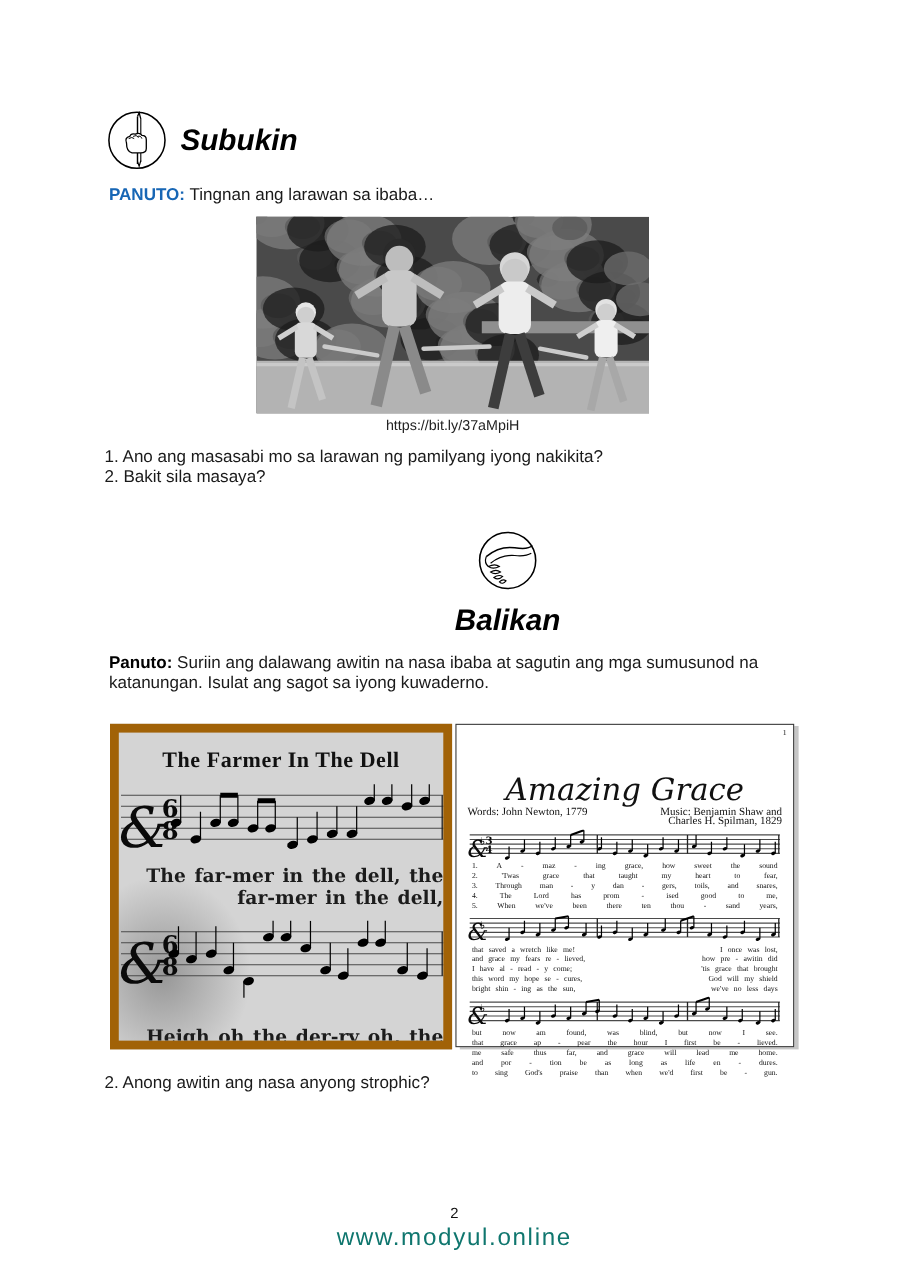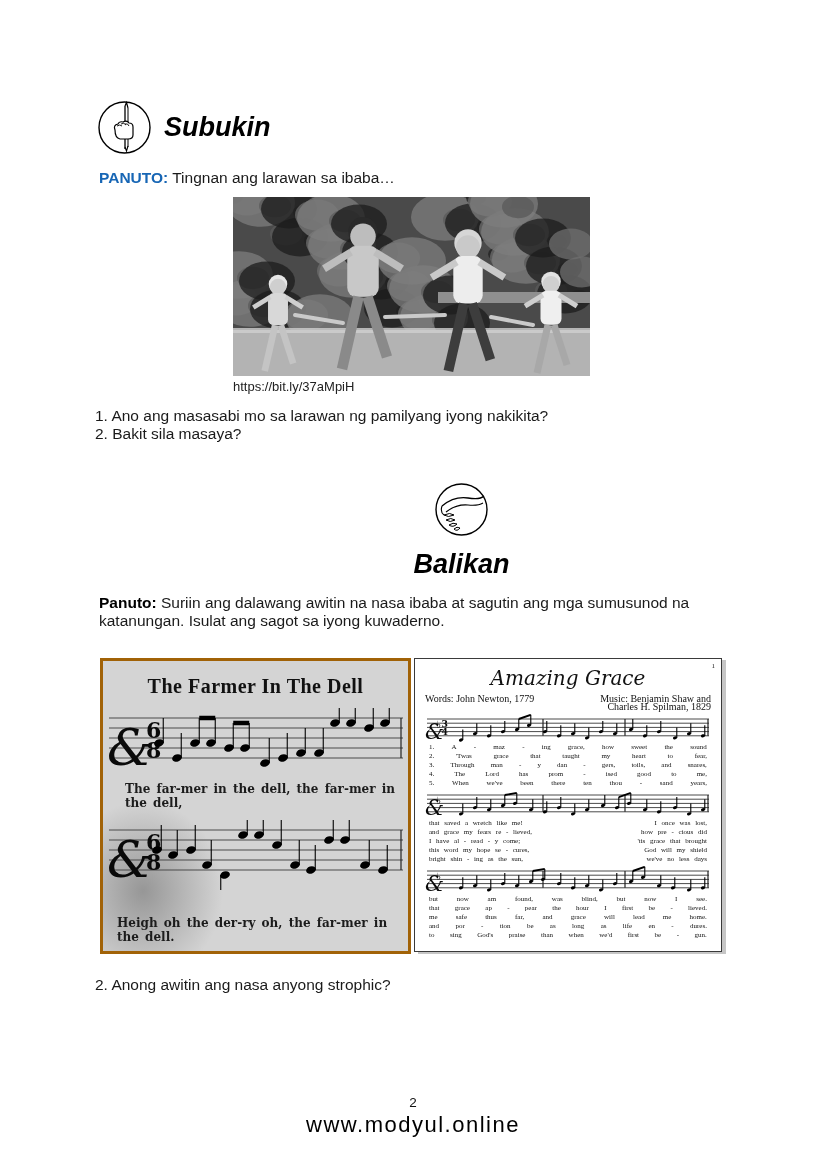--- a/index.html
+++ b/index.html
@@ -12,60 +12,60 @@
   .header-row.second { margin-top:38px;flex-direction:column; }
   .section-icon { width:55px; height:55px; flex:0 0 auto; }
   .section-title { font-size:27px; font-weight:bold; font-style:italic; color:#000; }
 
   .panuto { margin:14px 0 0 99px; width:632px; font-size:15.5px; line-height:18.5px; }
   .panuto .lbl-blue { font-weight:bold; }
   .panuto .lbl-bold { font-weight:bold; color:#000; }
 
   .photo-wrap { width:357px; margin:9px 0 0 233px; }
   .photo-wrap svg { display:block; }
-  .img-caption { width:357px; margin:3px 0 0 233px; text-align:left; font-size:13px; color:#222; }
+  .img-caption { width:357px; margin:3px 0 0 233px; text-align:center; font-size:13px; color:#222; }
 
   .questions { margin:13px 0 0 95px; font-size:15.5px; line-height:18.5px; }
 
   .sheets { display:flex; gap:3px; margin:27px 0 0 100px; }
-  .farmer { width:311px; height:296px; background:#d4d4d4; border:3px solid #a16207;
+  .farmer { width:311px; height:296px; background:#d4d4d4; border:8px solid #a16207;
             position:relative; overflow:hidden; }
   .farmer::after { content:""; position:absolute; left:-40px; bottom:-30px; width:160px; height:180px;
             background:radial-gradient(closest-side, rgba(100,100,100,.55), rgba(100,100,100,0)); }
   .farmer-title { margin-top:14px; text-align:center; font-family:"Liberation Serif", serif;
             font-weight:bold; font-size:20px; color:#111; letter-spacing:0.5px; position:relative; z-index:2; }
   .farmer svg { display:block; margin:0 auto; position:relative; z-index:2; }
   .farmer .staff1 { margin-top:10px; }
   .farmer .staff2 { margin-top:10px; }
-  .farmer-lyric { font-family:"DejaVu Serif", serif; font-weight:bold; font-size:12px;
-            color:#1c1c1c; margin:4px 0 0 22px; word-spacing:2px; position:relative; z-index:2; }
+  .farmer-lyric { font-family:"DejaVu Serif", serif; font-weight:bold; font-size:17px;
+            color:#1c1c1c; margin:4px 0 0 22px; word-spacing:2px; position:relative; z-index:2;text-align:right; }
   .farmer-lyric.l2 { margin-left:14px; margin-top:26px; }
 
   .amazing { width:308px; height:294px; background:#fff; border:1px solid #3a3a3a;
              position:relative; box-shadow:4px 2px 0 #c6c6c6; padding:4px 10px 0 10px; }
   .ag-pageno { position:absolute; top:3px; right:6px; font-size:7px; font-family:"Liberation Serif", serif; }
   .ag-title { text-align:center; font-family:"DejaVu Serif", serif; font-style:italic;
-              font-size:20px; color:#111; line-height:30px; }
+              font-size:28px; color:#111; line-height:30px;margin-top:40px; }
   .ag-credits { display:flex; justify-content:space-between; align-items:flex-start;
               font-family:Liberation Serif, serif; font-size:10px; line-height:8.5px; margin-top:2px; color:#111; }
   .ag-credits .right { text-align:right; }
   .amazing svg { display:block; margin:2px auto 0 auto; }
   .ag-verse { font-family:"Liberation Serif", serif; font-size:7px; line-height:9px;
               color:#111; margin:1px 4px 0 4px; }
   .ag-row { display:flex; justify-content:space-between; }
   .ag-row2 { display:flex; justify-content:space-between; }
   .ag-row2 span { word-spacing:3px; }
 
   .sheet-caption { width:620px; margin:5px 0 0 100px; padding-right:14px;
               text-align:right; font-size:13px; color:#222; }
 
   .footer-pageno { position:absolute; top:1095px; left:0; width:100%; text-align:center;
               font-size:13.5px; color:#111; }
   .footer-watermark { position:absolute; top:1112px; left:0; width:100%; text-align:center;
-              font-size:22px; color:#000000; letter-spacing:1.5px; }
+              font-size:22px; color:#0f766e; letter-spacing:1.5px; }
 </style>
 </head>
 <body>
 
 <div class="doc">
 
   <div class="header-row first">
     <svg class="section-icon" viewBox="0 0 55 55">
       <circle cx="27.5" cy="27.5" r="25.5" fill="none" stroke="#000" stroke-width="1.4"></circle>
       <line x1="28" y1="6" x2="28" y2="49" stroke="#000" stroke-width="1.3"></line>
@@ -484,21 +484,21 @@
           <line x1="79.785" y1="5" x2="91.785" y2="2.9000000000000004" stroke="#000" stroke-width="1.8900000000000001"></line>
           <line x1="193.785" y1="7.100000000000001" x2="205.785" y2="2.9000000000000004" stroke="#000" stroke-width="1.8900000000000001"></line>
         </svg>
       <div class="ag-verse" id="ag-v2">
           <div class="ag-row2">
             <span>that saved a wretch like me!</span>
             <span>I once was lost,</span>
           </div>
           <div class="ag-row2">
             <span>and grace my fears re - lieved,</span>
-            <span>how pre - cious did</span>
+            <span>how pre - awitin did</span>
           </div>
           <div class="ag-row2">
             <span>I have al - read - y come;</span>
             <span>'tis grace that brought</span>
           </div>
           <div class="ag-row2">
             <span>this word my hope se - cures,</span>
             <span>God will my shield</span>
           </div>
           <div class="ag-row2">

